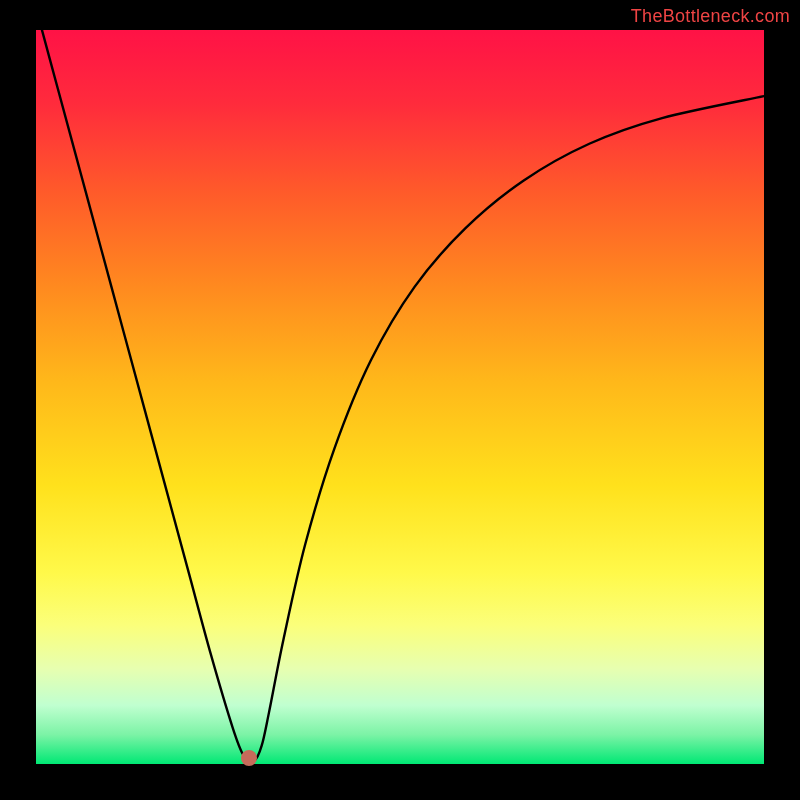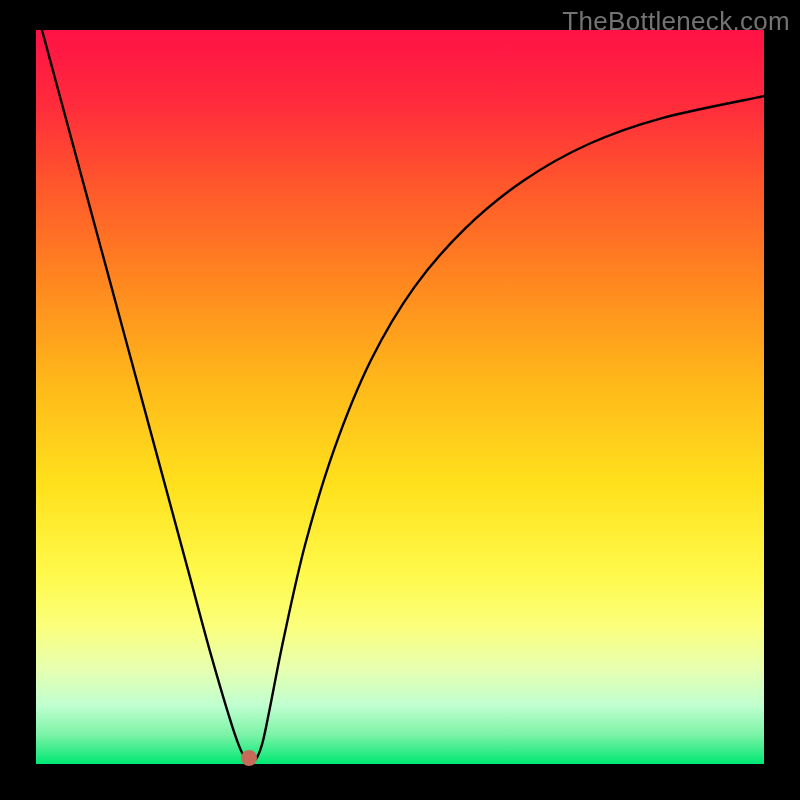--- a/index.html
+++ b/index.html
@@ -43,22 +43,22 @@
     position: absolute;
     left: 0;
     top: 0;
     width: 100%;
     height: 100%;
   }
   .watermark {
     position: absolute;
     top: 6px;
     right: 10px;
-    color: #737373;
-    font-size: 26px;
+    color: #ef4444;
+    font-size: 18px;
     font-weight: 500;
     letter-spacing: 0.3px;
     user-select: none;
   }
   .marker {
     position: absolute;
     width: 16px;
     height: 16px;
     border-radius: 50%;
     background: #c66a5a;

